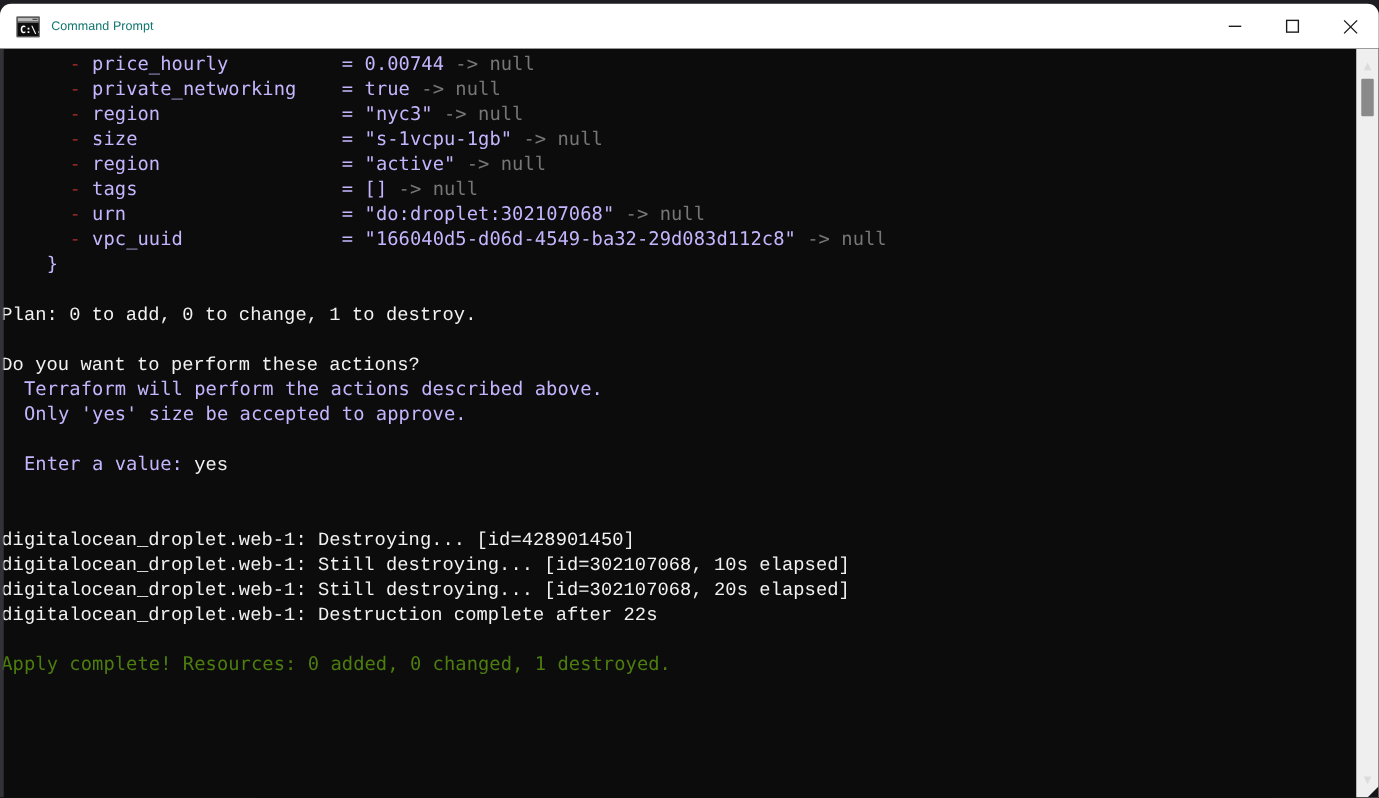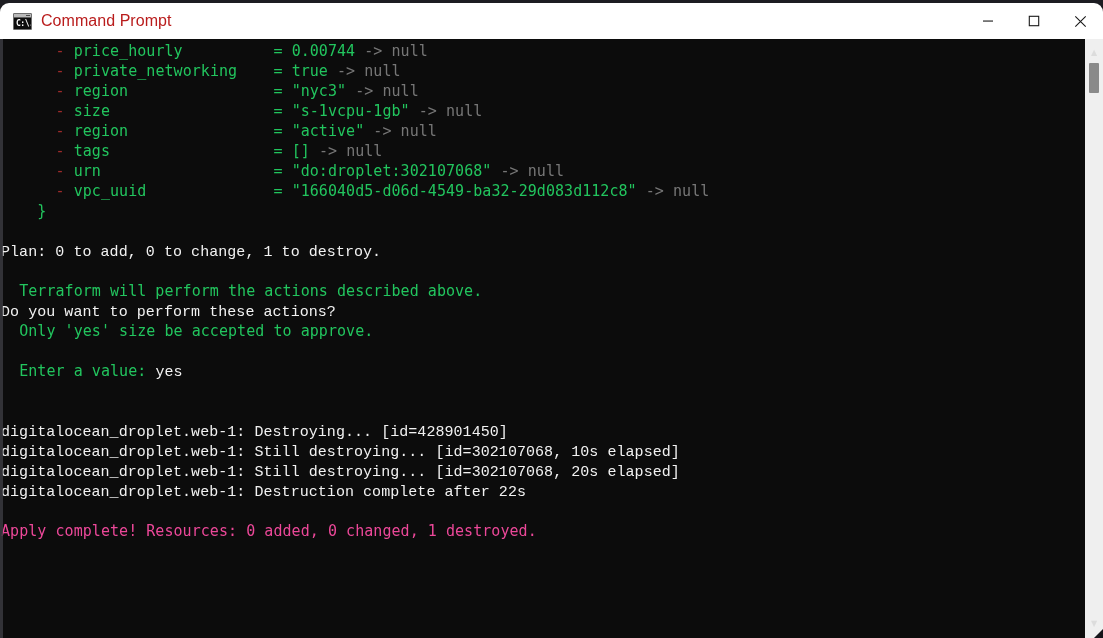--- a/index.html
+++ b/index.html
@@ -91,22 +91,22 @@
     font-family: "DejaVu Sans Mono", monospace;
     font-size: 8px;
     line-height: 9px;
     letter-spacing: -0.5px;
     color: #ffffff;
     font-weight: bold;
   }
 
   .title-text {
     font-family: "Liberation Sans", sans-serif;
-    font-size: 16px;
-    color: #b91c1c;
+    font-size: 10px;
+    color: #0f766e;
     letter-spacing: 0.05px;
     white-space: nowrap;
   }
 
   .win-controls {
     display: flex;
     height: 100%;
     flex: 0 0 auto;
   }
   .win-btn {
@@ -156,25 +156,25 @@
     height: 20px;
     line-height: 20px;
     font-family: "DejaVu Sans Mono", monospace;
     font-size: 15px;
     letter-spacing: 0.05px;
     white-space: pre;
     color: #cccccc;
     padding-left: 1px;
   }
 
-  .c-white  { color: #22c55e; }
+  .c-white  { color: #c4b5fd; }
   .c-bwhite { color: #f2f2f2; font-family: Liberation Mono, monospace; }
   .c-red    { color: #9d2b2b; }
   .c-dim    { color: #767676; }
-  .c-green  { color: #ec4899; }
+  .c-green  { color: #4d7c0f; }
 
   
   .scrollbar {
     position: absolute;
     right: 0;
     top: 0;
     width: 18px;
     height: 599px;
     background: #efefef;
     z-index: 5;
@@ -259,22 +259,22 @@
         <div class="line"><span class="c-white">      </span><span class="c-red">- </span><span class="c-white">region                </span><span class="c-white">= </span><span class="c-white">"nyc3" </span><span class="c-dim">-&gt; </span><span class="c-dim">null</span></div>
         <div class="line"><span class="c-white">      </span><span class="c-red">- </span><span class="c-white">size                  </span><span class="c-white">= </span><span class="c-white">"s-1vcpu-1gb" </span><span class="c-dim">-&gt; </span><span class="c-dim">null</span></div>
         <div class="line"><span class="c-white">      </span><span class="c-red">- </span><span class="c-white">region                </span><span class="c-white">= </span><span class="c-white">"active" </span><span class="c-dim">-&gt; </span><span class="c-dim">null</span></div>
         <div class="line"><span class="c-white">      </span><span class="c-red">- </span><span class="c-white">tags                  </span><span class="c-white">= </span><span class="c-white">[] </span><span class="c-dim">-&gt; </span><span class="c-dim">null</span></div>
         <div class="line"><span class="c-white">      </span><span class="c-red">- </span><span class="c-white">urn                   </span><span class="c-white">= </span><span class="c-white">"do:droplet:302107068" </span><span class="c-dim">-&gt; </span><span class="c-dim">null</span></div>
         <div class="line"><span class="c-white">      </span><span class="c-red">- </span><span class="c-white">vpc_uuid              </span><span class="c-white">= </span><span class="c-white">"166040d5-d06d-4549-ba32-29d083d112c8" </span><span class="c-dim">-&gt; </span><span class="c-dim">null</span></div>
         <div class="line"><span class="c-white">    }</span></div>
         <div class="line"></div>
         <div class="line"><span class="c-bwhite">Plan: 0 to add, 0 to change, 1 to destroy.</span></div>
         <div class="line"></div>
+        <div class="line"><span class="c-bwhite">Do you want to perform these actions?</span></div>
         <div class="line"><span class="c-white">  Terraform will perform the actions described above.</span></div>
-        <div class="line"><span class="c-bwhite">Do you want to perform these actions?</span></div>
         <div class="line"><span class="c-white">  Only 'yes' size be accepted to approve.</span></div>
         <div class="line"></div>
         <div class="line"><span class="c-white">  Enter a value: </span><span class="c-bwhite">yes</span></div>
         <div class="line"></div>
         <div class="line"></div>
         <div class="line"><span class="c-bwhite">digitalocean_droplet.web-1: Destroying... [id=428901450]</span></div>
         <div class="line"><span class="c-bwhite">digitalocean_droplet.web-1: Still destroying... [id=302107068, 10s elapsed]</span></div>
         <div class="line"><span class="c-bwhite">digitalocean_droplet.web-1: Still destroying... [id=302107068, 20s elapsed]</span></div>
         <div class="line"><span class="c-bwhite">digitalocean_droplet.web-1: Destruction complete after 22s</span></div>
         <div class="line"></div>

